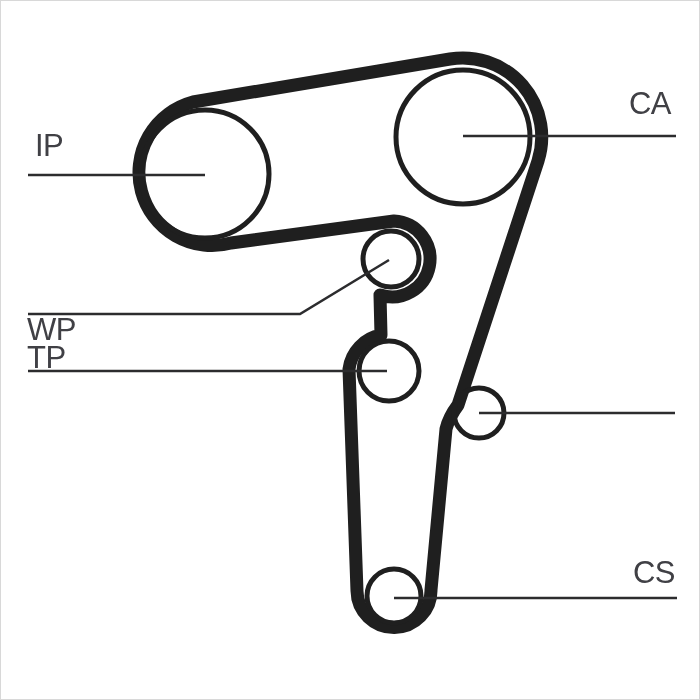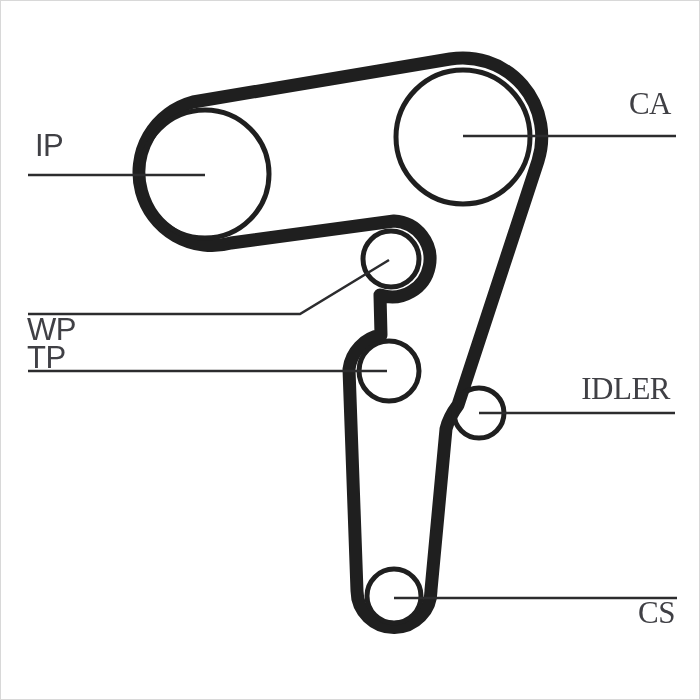--- a/index.html
+++ b/index.html
@@ -44,21 +44,21 @@
   }
   .lbl {
     position: absolute;
     color: var(--c-label_text, #404045);
     font-size: 31px;
     line-height: 31px;
     letter-spacing: -0.5px;
     white-space: nowrap;
     user-select: none;
   }
-  .lbl.right { text-align: right; font-family: Liberation Serif, serif; }
+  .lbl.right { text-align: right; }
 </style>
 </head>
 <body>
 
 <div class="stage">
 
   <svg class="diagram-svg" viewBox="0 0 700 700">
 
     <path class="belt" d="M192 101
          L449 58
@@ -87,16 +87,15 @@
     <line class="leader" x1="27" y1="370" x2="386" y2="370"></line>
     <line class="leader" x1="462" y1="135" x2="675" y2="135"></line>
     <line class="leader" x1="478" y1="412" x2="674" y2="412"></line>
     <line class="leader" x1="393" y1="597" x2="676" y2="597"></line>
   </svg>
 
   <div class="lbl" style="left:34px; top:129px;">IP</div>
   <div class="lbl" style="left:26px; top:277px;margin-top:36px;">WP</div>
   <div class="lbl" style="left:26px; top:341px;">TP</div>
   <div class="lbl right" style="right:28px; top:87px;">CA</div>
-  <div class="lbl right" style="right:29px; top:372px;">IDLER</div>
-  <div class="lbl right" style="right:24px; top:556px;margin-top:40px;">CS</div>
+  <div class="lbl right" style="right:24px; top:556px;">CS</div>
 
 </div>
 
 </body></html>

